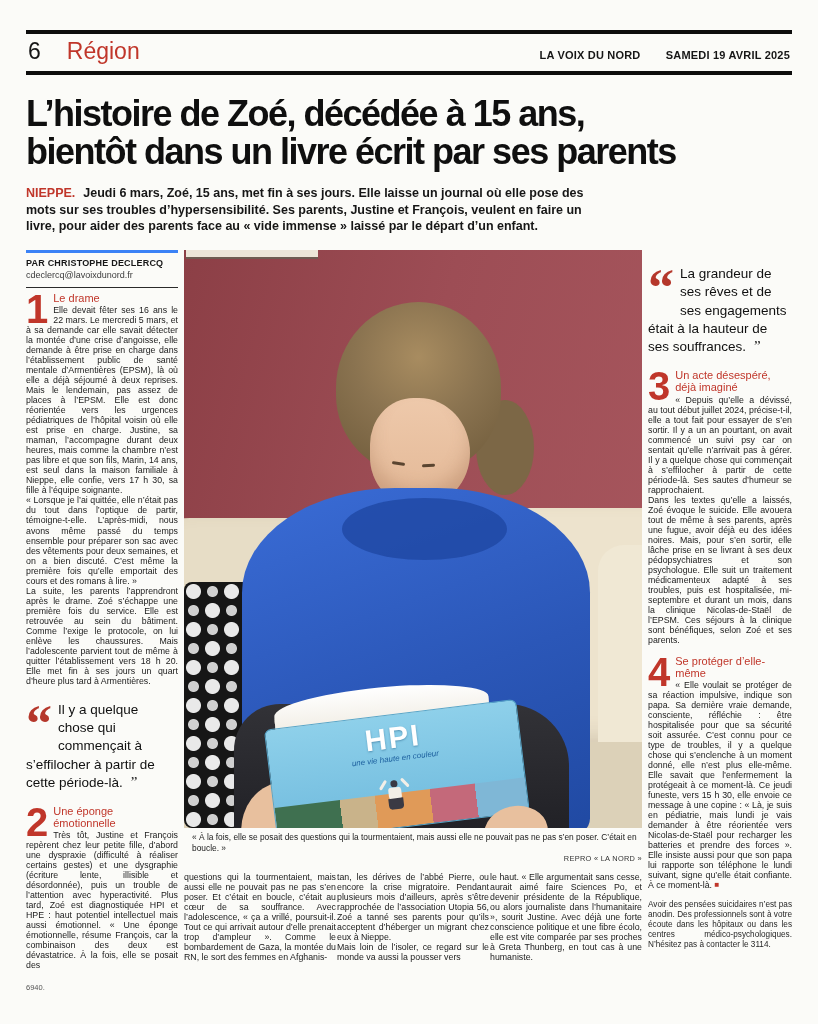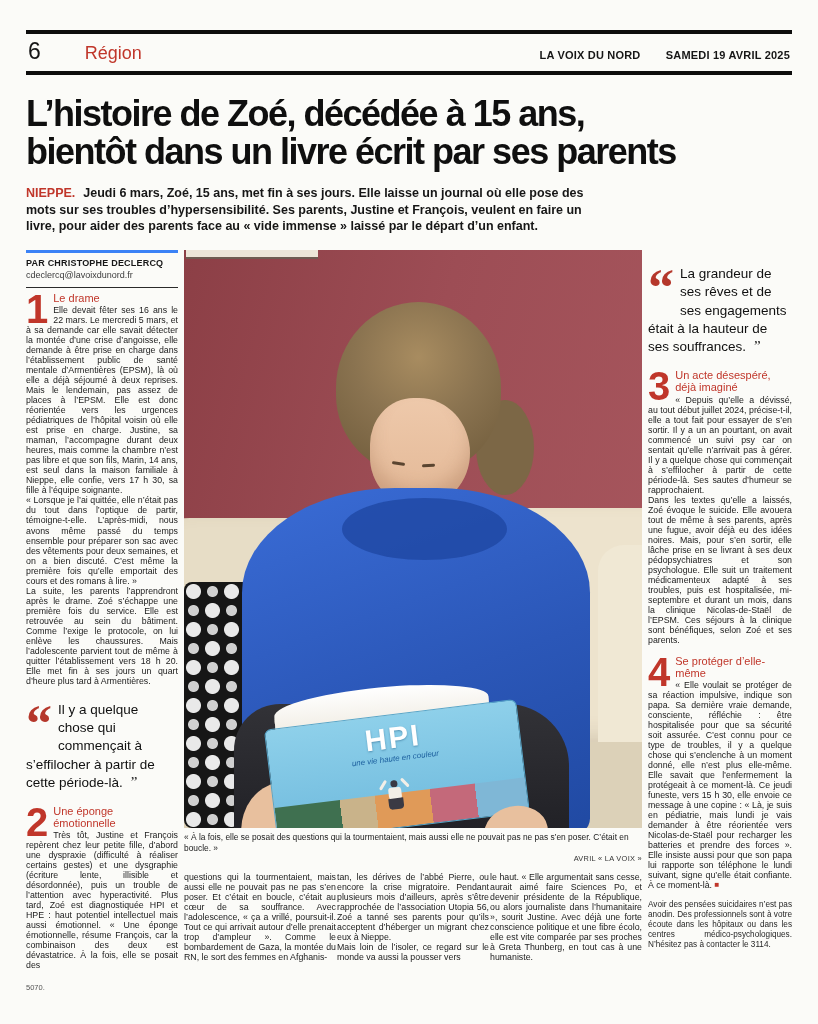--- a/index.html
+++ b/index.html
@@ -8,21 +8,21 @@
     background:#fbfbf8; color:#161616; overflow:hidden;
     font-family:"Liberation Sans", sans-serif;
     box-sizing:border-box; padding:30px 26px 12px 26px;
   }
   
   .topbar{
     display:flex; align-items:baseline; border-top:4px solid #0d0d0d;
     border-bottom:4px solid #0d0d0d; padding:4px 2px 6px 2px;
   }
   .pagenum{font-size:23px; font-weight:400; margin-right:26px;}
-  .section-name{font-size:18px; color:#c0362a; font-weight:500;margin-left:18px;}
+  .section-name{font-size:23px; color:#c0362a; font-weight:500;}
   .topbar-right{margin-left:auto; font-size:11px; letter-spacing:.2px;}
   .masthead{font-weight:700;}
   .edition-date{font-weight:700; margin-left:4px;padding-left:18px;}
   
   h1{
     margin:20px 0 14px 0; font-size:36px; line-height:1.06; font-weight:700;
     letter-spacing:-1.5px; color:#0f0f0f;
   }
   h1 span{display:block;}
   .lead{margin:0 0 16px 0; max-width:570px; font-size:12.5px; line-height:1.3; font-weight:700;}
@@ -127,21 +127,21 @@
   .hand.l{left:58px; top:532px; width:72px; height:86px; transform:rotate(18deg);}
   .hand.r{left:300px; top:556px; width:64px; height:52px; transform:rotate(-10deg);}
   .pants{
     position:absolute; left:50px; bottom:-26px; width:335px; height:150px;
     background:linear-gradient(180deg,#323237 0%,#1e1e23 100%);
     border-radius:46px 62px 0 0;
   }
   .stripe{position:absolute; width:18px; height:3px; background:#e8e8e8; border-radius:2px; transform:rotate(-24deg);}
   .stripe.s1{right:88px; top:28px;} .stripe.s2{right:86px; top:35px;} .stripe.s3{right:84px; top:42px;}
   
-  .caption{margin:4px 0 0 0; font-size:8.4px; line-height:1.25; color:#1a1a1a;}
+  .caption{margin:4px 0 0 8px; font-size:8.4px; line-height:1.25; color:#1a1a1a;}
   .credit{text-align:right; font-size:7.4px; color:#333; letter-spacing:.3px; margin-top:1px;}
   
   .bottom-cols{display:grid; grid-template-columns:1fr 1fr 1fr; column-gap:1px; margin-top:9px;}
   
   .colR .body-text{margin-bottom:8px;}
   .footnote{font-size:8.2px; line-height:1.2; color:#262626; text-align:justify; margin-top:4px; white-space:pre-line;}
   .endmark{color:#c0362a; font-size:8px; vertical-align:1px;}
 </style>
 </head>
 <body>
@@ -185,21 +185,21 @@
       <div class="pullquote">
         <span class="pq-mark">“</span><span class="pq-text">Il y a quelque chose qui commençait à s’effilocher à partir de cette période-là.</span><span class="pq-close">”</span>
       </div>
 
       <div class="section">
         <span class="secnum">2</span>
         <h3 class="sectitle">Une éponge émotionnelle</h3>
         <p class="body-text">Très tôt, Justine et François repèrent chez leur petite fille, d’abord une dyspraxie (difficulté à réaliser certains gestes) et une dysgraphie (écriture lente, illisible et désordonnée), puis un trouble de l’attention avec hyperactivité. Plus tard, Zoé est diagnostiquée HPI et HPE : haut potentiel intellectuel mais aussi émotionnel. « Une éponge émotionnelle, résume François, car la combinaison des deux est dévastatrice. À la fois, elle se posait des</p>
       </div>
 
-      <div class="folio">5070.</div>
+      <div class="folio">6940.</div>
     </div>
 
     <div class="col">
       <div class="photo">
         <div class="frame"></div>
         <div class="cushion left"></div>
         <div class="cushion right"></div>
         <div class="armrest"></div>
         <div class="seat"></div>
         <div class="pillow"></div>
@@ -226,21 +226,21 @@
             <div class="fig-arm r"></div>
             <div class="fig-head"></div>
             <div class="fig-body"></div>
             <div class="fig-legs"></div>
           </div>
         </div>
         <div class="hand r"></div>
       </div>
 
       <div class="caption">« À la fois, elle se posait des questions qui la tourmentaient, mais aussi elle ne pouvait pas ne pas s’en poser. C’était en boucle. »</div>
-      <div class="credit">AVRIL « LA VOIX »</div>
+      <div class="credit">REPRO « LA NORD »</div>
 
       <div class="bottom-cols">
         <p class="body-text">questions qui la tourmentaient, mais aussi elle ne pouvait pas ne pas s’en poser. Et c’était en boucle, c’était au cœur de sa souffrance. Avec l’adolescence, « ça a vrillé, poursuit-il. Tout ce qui arrivait autour d’elle prenait trop d’ampleur ». Comme le bombardement de Gaza, la montée du RN, le sort des femmes en Afghanis-</p>
         <p class="body-text">tan, les dérives de l’abbé Pierre, ou encore la crise migratoire. Pendant plusieurs mois d’ailleurs, après s’être rapprochée de l’association Utopia 56, Zoé a tanné ses parents pour qu’ils acceptent d’héberger un migrant chez eux à Nieppe.
 Mais loin de l’isoler, ce regard sur le monde va aussi la pousser vers</p>
         <p class="body-text">le haut. « Elle argumentait sans cesse, aurait aimé faire Sciences Po, et devenir présidente de la République, ou alors journaliste dans l’humanitaire », sourit Justine. Avec déjà une forte conscience politique et une fibre écolo, elle est vite comparée par ses proches à Greta Thunberg, en tout cas à une humaniste.</p>
       </div>
     </div>
 
     <div class="col colR">

